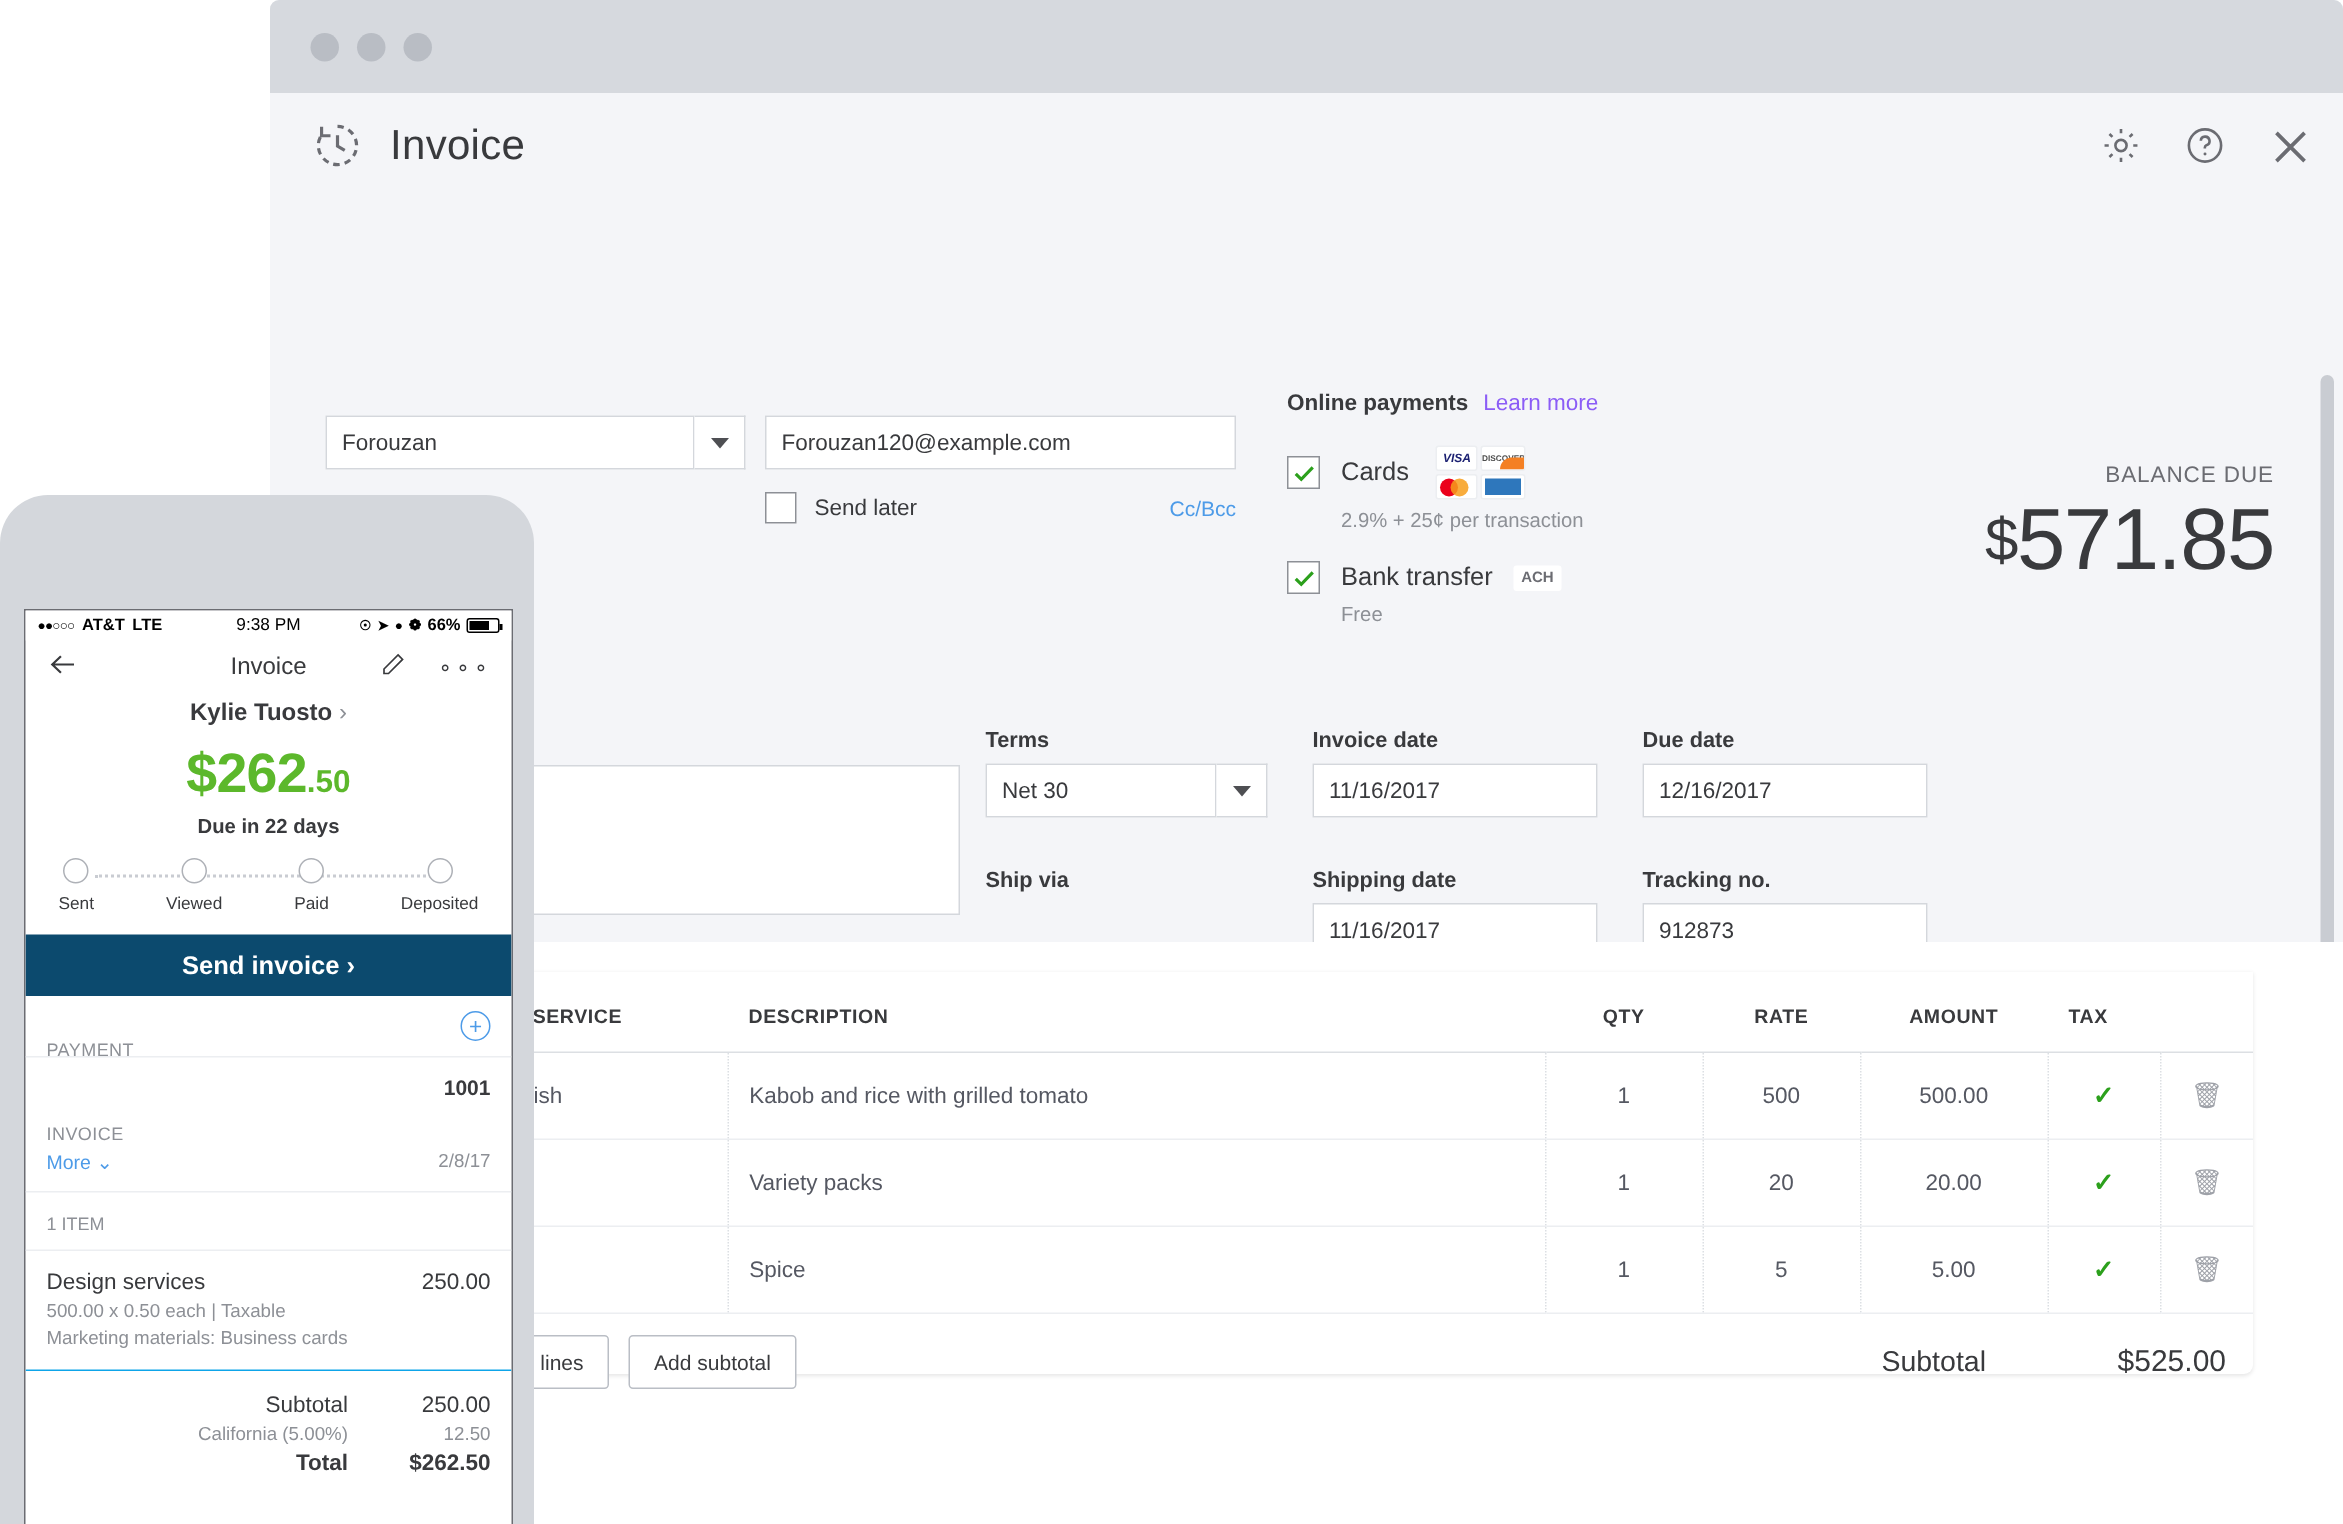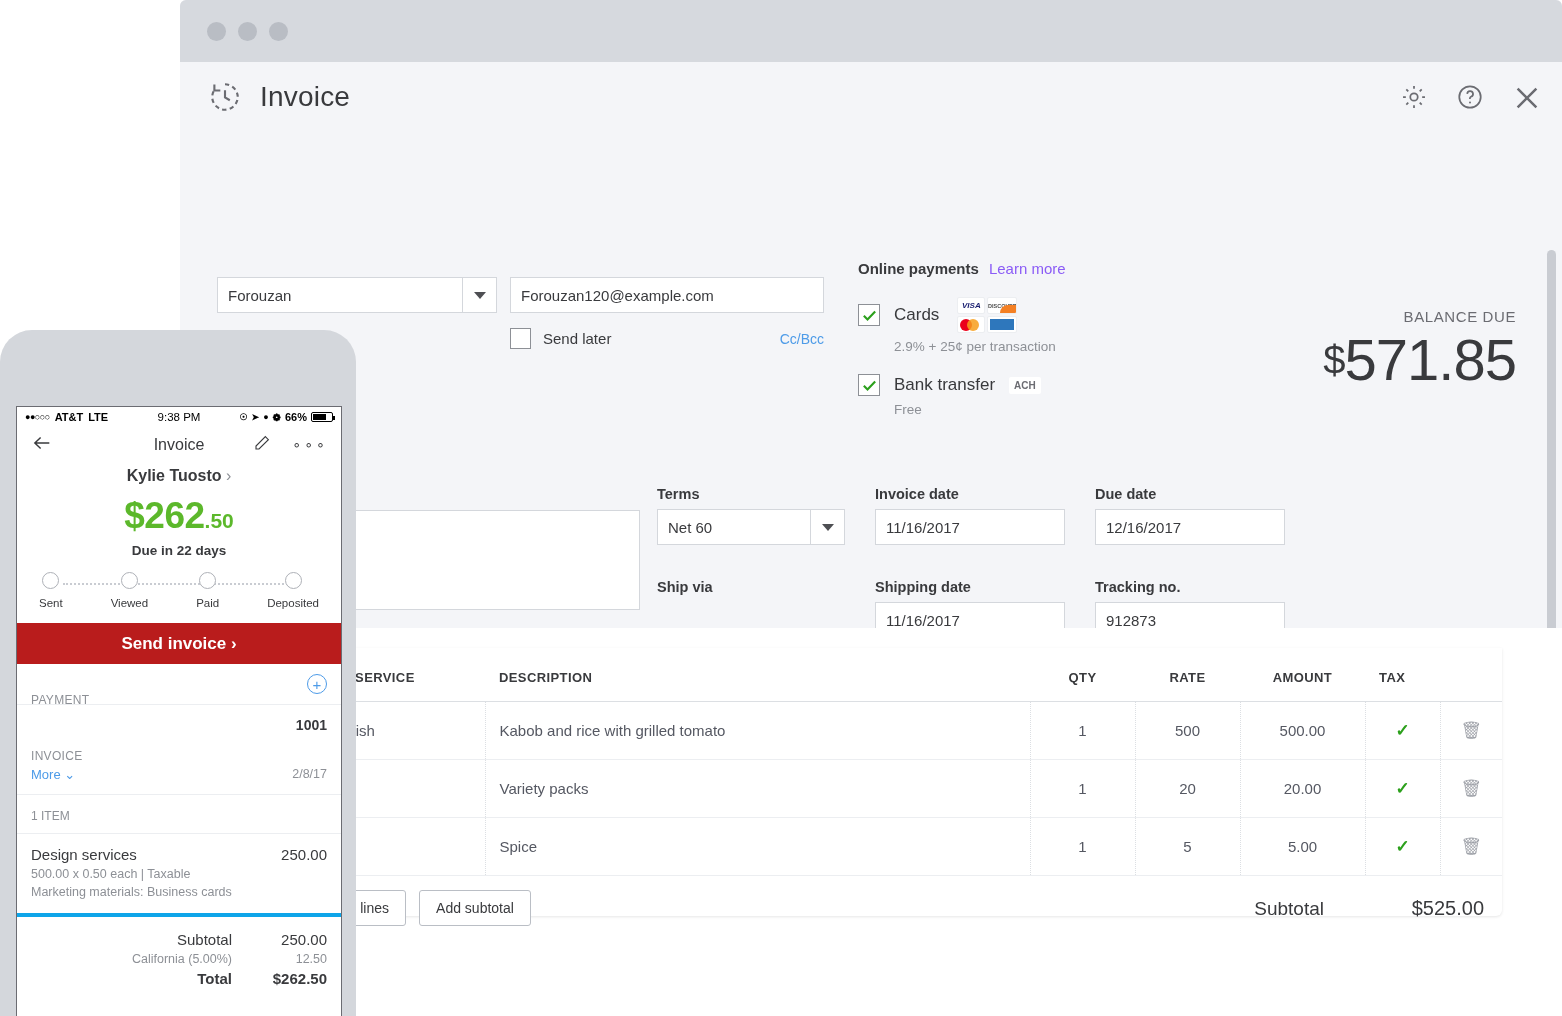--- a/index.html
+++ b/index.html
@@ -180,36 +180,36 @@
   .ph-due { text-align: center; font-size: 13.5px; color: #393a3d; font-weight: bold; margin-top: 6px; }
   .tracker { display: flex; justify-content: space-between; padding: 14px 22px 0; position: relative; }
   .tracker::before {
     content:""; position:absolute; left: 46px; right: 46px; top: 25px;
     border-top: 2px dotted #c9ccd2;
   }
   .tr-item { display:flex; flex-direction: column; align-items:center; z-index:1; }
   .tr-circle { width: 17px; height: 17px; border-radius: 50%; border: 1.6px solid #aeb1b7; background:#fff;}
   .tr-label { font-size: 11.5px; color: #393a3d; margin-top: 8px; }
   .send-btn {
-    margin-top: 14px; height: 41px; background: #b91c1c; color: #fff;
+    margin-top: 14px; height: 41px; background: #0c4a6e; color: #fff;
     display:flex; align-items:center; justify-content:center;
     font-size: 17px; font-weight: bold; cursor: pointer;
   }
   .ph-sec { padding: 0 14px; border-bottom: 1px solid #eceef1; }
   .ph-row { display: flex; align-items: center; }
   .ph-pay { height: 41px; }
   .ph-cap { font-size: 12px; color: #8d9096; letter-spacing: .3px; margin-top: 32px;}
   .plus-circle { margin-left:auto; width: 20px; height: 20px; border-radius: 50%; border: 1.3px solid #4d9be8; color:#4d9be8; display:flex; align-items:center; justify-content:center; font-size: 15px; line-height: 1; cursor:pointer;}
   .ph-inv { padding-top: 12px; padding-bottom: 12px; }
   .ph-inv-r { display:flex; }
   .ph-num { margin-left:auto; font-size: 14px; font-weight: bold; color:#393a3d;}
   .ph-date { margin-left:auto; font-size: 12.5px; color:#8d9096;}
   .ph-more { font-size: 13px; color: #4d9be8; cursor:pointer; }
   .ph-items-cap { padding: 14px 14px 10px; font-size: 12px; color:#8d9096; border-bottom: 1px solid #eceef1;}
-  .ph-item { padding: 12px 14px 14px; border-bottom: 4px solid #0ea5e9; }
+  .ph-item { padding: 12px 14px 14px; border-bottom: 1px solid #0ea5e9; }
   .ph-item-top { display:flex; }
   .ph-item-name { font-size: 15px; color:#393a3d; }
   .ph-item-amt { margin-left:auto; font-size: 15px; color:#393a3d; }
   .ph-item-sub { font-size: 12.5px; color:#8d9096; margin-top: 4px; }
   .ph-tot { padding: 10px 14px 14px; }
   .ph-tot-row { display:flex; align-items: baseline; margin-top: 4px; }
   .ph-tot-l { margin-left:auto; font-size: 15px; color:#393a3d; }
   .ph-tot-v { width: 95px; text-align: right; font-size: 15px; color:#393a3d; }
   .muted { color:#8d9096 !important; font-size: 12.5px !important; }
   .bold { font-weight: bold; }
@@ -321,21 +321,21 @@
         <div class="balance-amount"><span class="dollar">$</span><span>571.85</span></div>
       </div>
 
       <div class="ta ta1"></div>
 
       <div class="fgrid">
         <div class="frow">
           <div class="fcell-terms">
             <div class="f-label">Terms</div>
             <div class="dd-wrap">
-              <div class="f-input terms-input">Net 60</div>
+              <div class="f-input terms-input">Net 30</div>
               <div class="dd-btn">
                   <span class="caret"></span>
                 </div>
             </div>
           </div>
           <div class="fcell">
             <div class="f-label">Invoice date</div>
             <div class="f-input dt-input">11/16/2017</div>
           </div>
           <div class="fcell">

